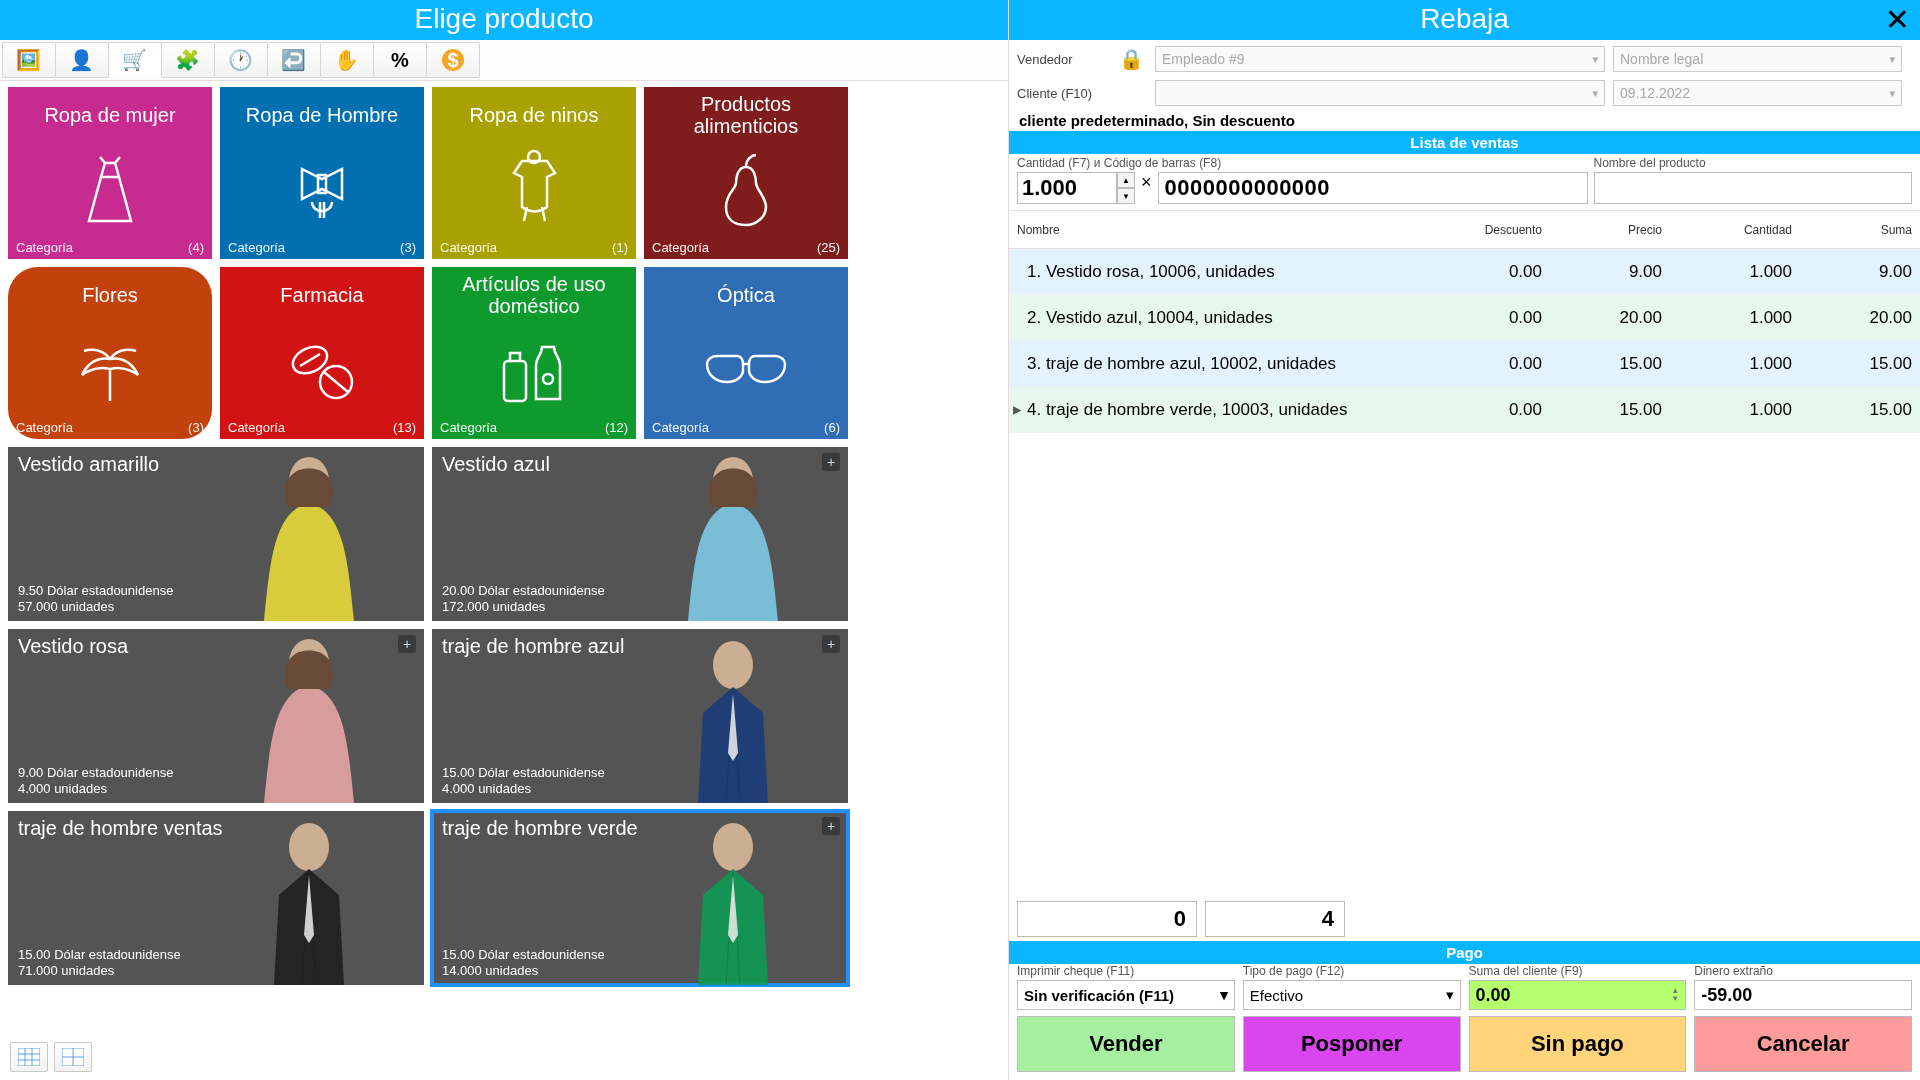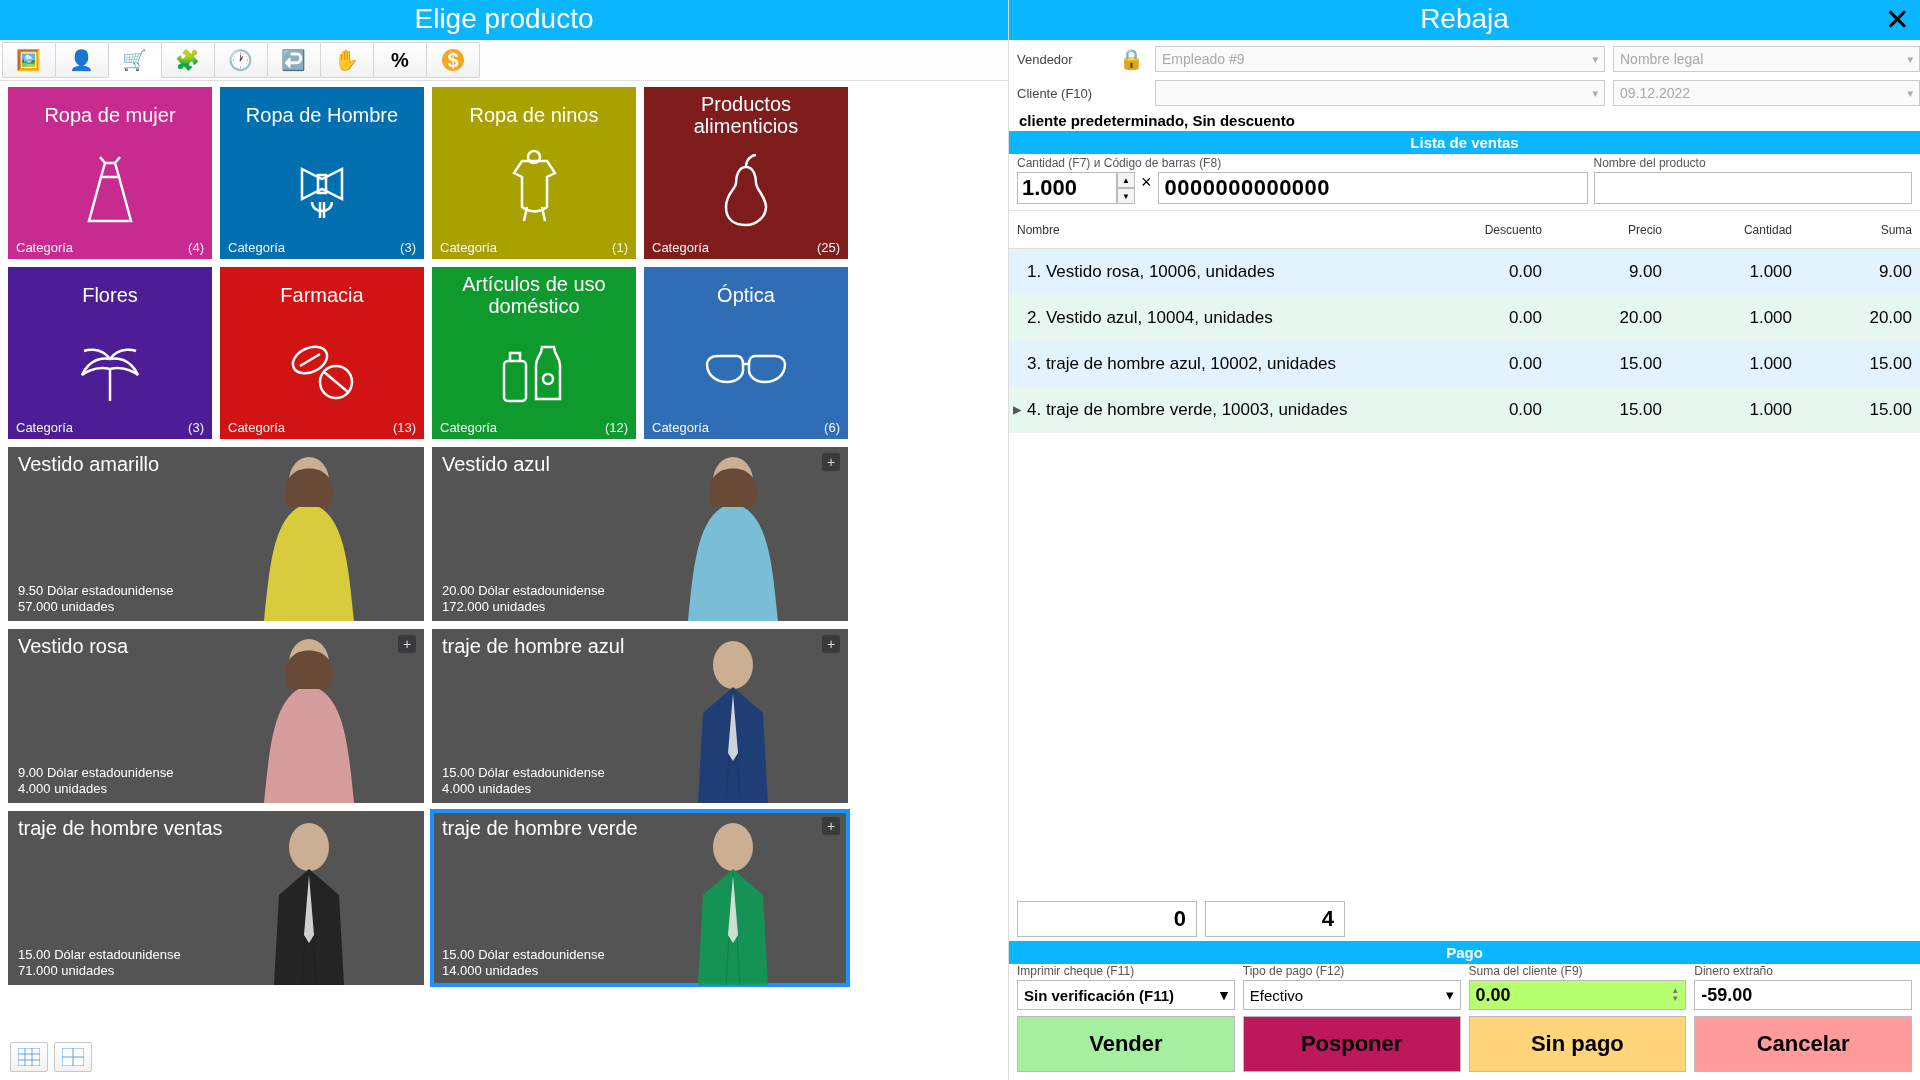--- a/index.html
+++ b/index.html
@@ -28,21 +28,21 @@
 .prod-tile .silhouette { position:absolute; right:40px; bottom:0; width:150px; height:170px; opacity:.9; pointer-events:none; }
 
 .bottom-toggle { padding:4px 10px 8px; display:flex; gap:6px; }
 .bottom-toggle button { width:38px; height:30px; border:1px solid #c8c8c8; background:linear-gradient(#fff,#f2f2f2); cursor:pointer; display:flex; align-items:center; justify-content:center; border-radius:2px;}
 
 
 .right { flex:1; display:flex; flex-direction:column; }
 .right-header { background:#0ab6ff; color:#fff; font-size:28px; text-align:center; padding:3px 0 5px; position:relative; }
 .close-x { position:absolute; right:10px; top:2px; font-size:30px; color:#000; cursor:pointer; font-weight:300; }
 
-.form-row { display:flex; align-items:center; padding:4px 0 0 8px; font-size:13px; color:#444; gap:8px;justify-content:space-between; }
+.form-row { display:flex; align-items:center; padding:4px 18px 0 8px; font-size:13px; color:#444; gap:8px;justify-content:space-between; }
 .form-row .lbl { width:92px; }
 .lock { width:30px; height:30px; display:flex; align-items:center; justify-content:center; color:#c58a00; font-size:20px; }
 .combo { flex:1; height:26px; border:1px solid #ccc; background:#fafafa; color:#a9a9a9; padding:0 6px; display:flex; align-items:center; justify-content:space-between; font-size:14px; }
 .combo.sm { width:450px; flex:0 0 450px; }
 .combo .caret { color:#aaa; font-size:11px; }
 .client-line { font-size:15px; font-weight:600; padding:4px 10px 2px; }
 
 .band { background:#0ab6ff; color:#fff; text-align:center; font-size:15px; font-weight:600; padding:3px 0; }
 
 .qty-row { display:flex; align-items:flex-end; gap:6px; padding:2px 8px 6px; }
@@ -79,21 +79,21 @@
 .select { height:30px; border:1px solid #bbb; background:#fff; font-size:15px; padding:0 6px; display:flex; align-items:center; justify-content:space-between; }
 .select.bold { font-weight:700; }
 .amt-box { height:30px; border:1px solid #bbb; font-size:18px; font-weight:700; padding:0 6px; display:flex; align-items:center; justify-content:space-between; }
 .amt-box.green { background:#b6ff6e; }
 .amt-box .spin2 { display:flex; flex-direction:column; }
 .amt-box .spin2 span { font-size:8px; line-height:8px; color:#777; }
 
 .actions { display:flex; gap:8px; padding:0 8px 8px; }
 .actions button { flex:1; height:56px; font-size:22px; font-weight:700; border:1px solid #bbb; cursor:pointer; }
 .btn-sell { background:#a7efa0; }
-.btn-post { background:#be185d; }
+.btn-post { background:#d946ef; }
 .btn-nopay { background:#ffd47a; }
 .btn-cancel { background:#ff9b9b; }
 
 svg { display:block; }
 </style>
 </head>
 <body>
 
 <div class="left">
   <div class="left-header">Elige producto</div>
@@ -162,21 +162,21 @@
             <svg width="60" height="80" fill="none" stroke="#fff" stroke-width="2.5">
               <path d="M30 18c-8 0-10 10-10 16s-10 10-10 24 10 18 20 18 20-8 20-18-10-18-10-24-2-16-10-16z"></path>
               <path d="M30 18c0-8 6-12 10-12"></path>
             </svg>
           </div>
     <div class="meta">
             <span>Categoría</span>
             <span>(25)</span>
           </div>
         </div>
-        <div class="cat-tile" style="background: #4c1d95;">
+        <div class="cat-tile" style="background: #c2410c; border-radius: 30px;">
           <div class="title">Flores</div>
     <div class="icon">
             <svg width="80" height="80" fill="none" stroke="#fff" stroke-width="2.5">
               <path d="M40 72V40M40 40c-16-4-28 6-28 6s8-20 28-16M40 40c16-4 28 6 28 6s-8-20-28-16M40 30c-10-14-26-8-26-8M40 30c10-14 26-8 26-8"></path>
             </svg>
           </div>
     <div class="meta">
             <span>Categoría</span>
             <span>(3)</span>
           </div>

